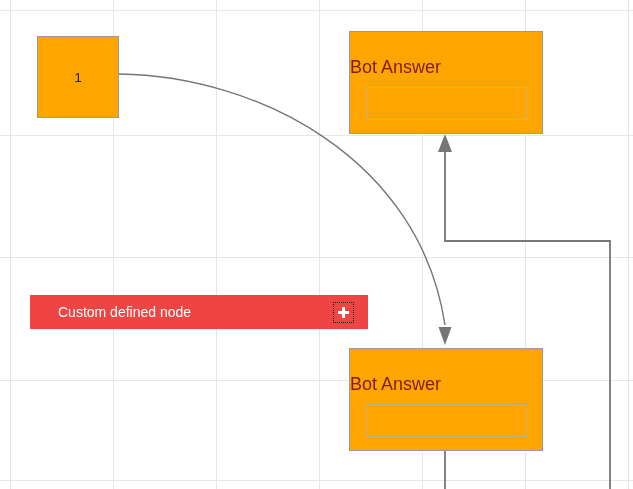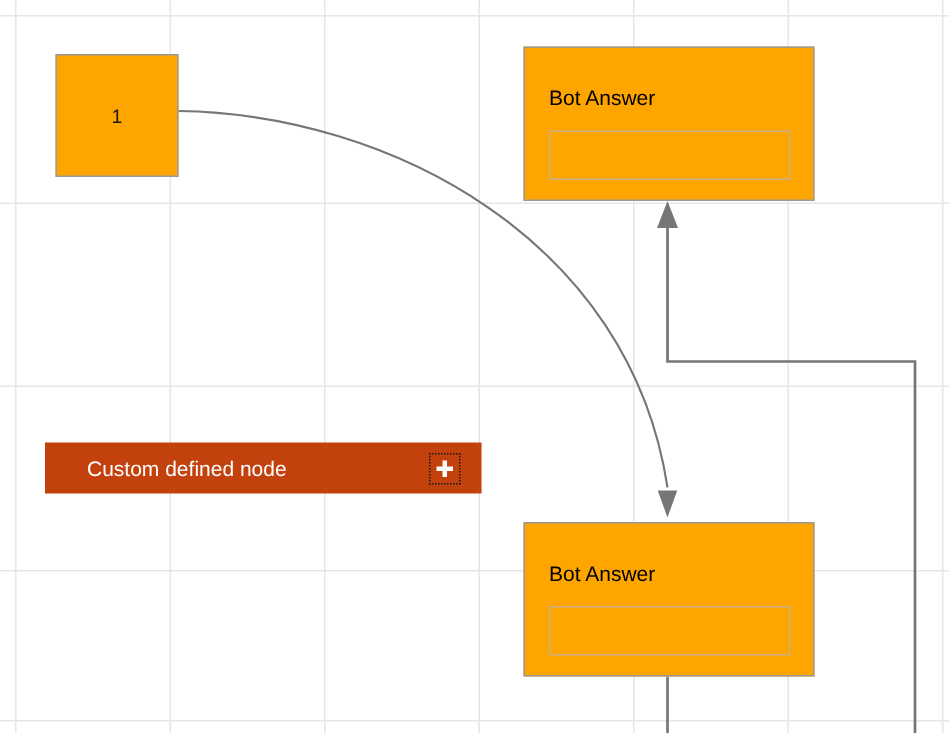--- a/index.html
+++ b/index.html
@@ -74,46 +74,46 @@
   .node-card {
     left: 349px;
     width: 194px;
     height: 103px;
     padding: 0;
   }
   .node-card.top { top: 31px; }
   .node-card.bottom { top: 348px; }
   .node-card-title {
     position: absolute;
-    left: 16px;
+    left: 0;
     top: 26px;
-    font-size: 14px;
-    color: #000000;
+    font-size: 18px;
+    color: #7f1d1d;
     line-height: 1;
     white-space: nowrap;
   }
   .node-card-slot {
     position: absolute;
     left: 16px;
     top: 55px;
     width: 161px;
     height: 33px;
     box-sizing: border-box;
     border: 1px solid #c8b089;
     background: transparent;
   }
 
   
   .palette-bar {
     position: absolute;
     left: 30px;
     top: 295px;
-    width: 291px;
+    width: 338px;
     height: 34px;
-    background: #c2410c;
+    background: #ef4444;
     display: flex;
     align-items: center;
     box-sizing: border-box;
     padding: 0 14px 0 28px;
     justify-content: flex-end;
   }
   .palette-bar-label {
     flex: 1;
     color: #ffffff;
     font-size: 14px;

